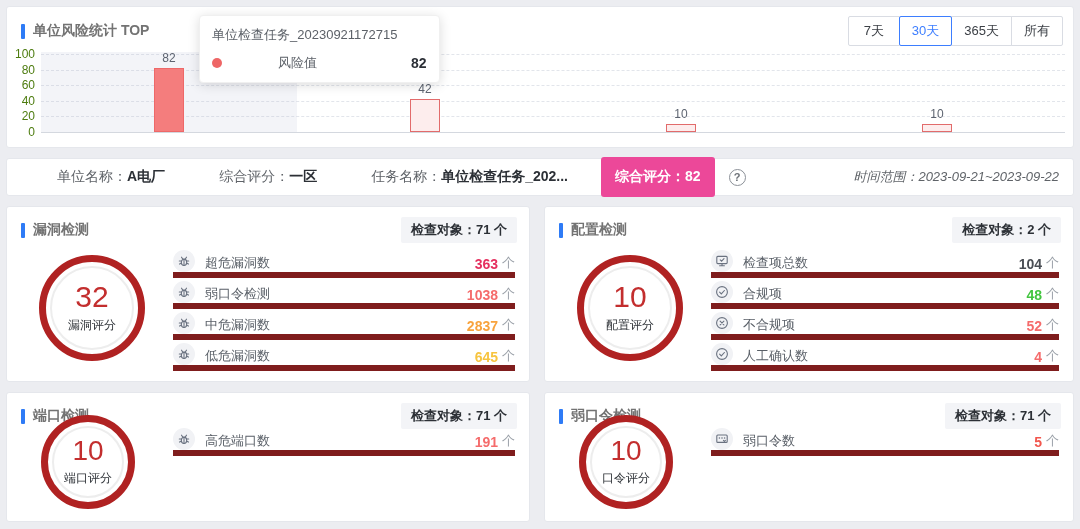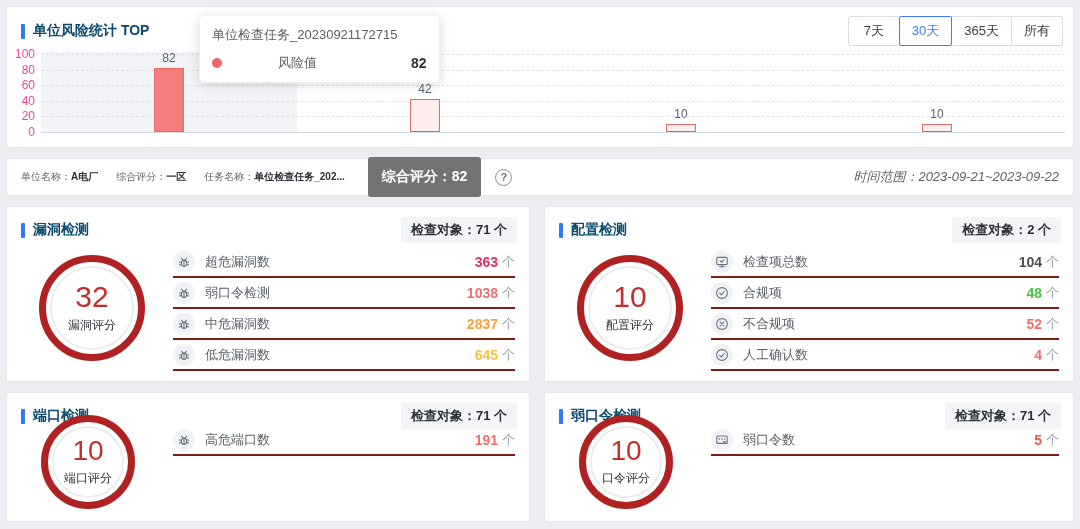--- a/index.html
+++ b/index.html
@@ -10,41 +10,41 @@
     color: #333;
     position: relative;
     overflow: hidden;
   }
   .card {
     position: absolute;
     background: #fff;
     border: 1px solid #e5e7ec;
     border-radius: 3px;
   }
-  .sec-title { display: flex; align-items: center; gap: 8px; font-size: 14px; font-weight: bold; color: #0c4a6e; }
+  .sec-title { display: flex; align-items: center; gap: 8px; font-size: 14px; font-weight: bold; color: #737373; }
   .accent { width: 4px; height: 15px; background: #2e7bf6; border-radius: 1px; flex: 0 0 4px; }
 
   
   #chart-card { left: 6px; top: 6px; width: 1068px; height: 142px; }
   #chart-card .sec-title { position: absolute; left: 14px; top: 15px; }
   .range-group { position: absolute; right: 10px; top: 9px; display: flex; border-radius: 10px; }
   .range-btn {
     min-width: 52px; padding: 5px 12px; font-size: 13px; color: #3c4046;
     background: #fff; border: 1px solid #d9dce3; margin-left: -1px; text-align: center; cursor: pointer;
   }
   .range-btn:first-child { margin-left: 0; border-radius: 2px 0 0 2px; }
   .range-btn:last-child { border-radius: 0 2px 2px 0; }
   .range-btn.selected { color: #3d7eff; border-color: #3d7eff; position: relative; z-index: 2; border-radius: 2px; }
 
   .plot { position: absolute; left: 34px; top: 47px; width: 1024px; height: 78px; }
   .gridline { position: absolute; left: 0; right: 0; height: 0; border-top: 1px dashed #e2e5eb; }
   .gridline.zero { border-top: 1px solid #d4d8df; }
   .ytick {
     position: absolute; left: -32px; width: 26px; text-align: right;
-    font-size: 12px; color: #ec4899; transform: translateY(-7px);
+    font-size: 12px; color: #4d7c0f; transform: translateY(-7px);
   }
   .hover-band { position: absolute; left: 0; top: -2px; bottom: 0; width: 25%; background: rgba(186,196,214,.18); }
   .bar-wrap {
     position: absolute; bottom: 0; transform: translateX(-50%);
     display: flex; flex-direction: column; align-items: center;
   }
   .bar-label { font-size: 12px; color: #5d6470; margin-bottom: 3px; }
   .bar { width: 30px; }
   .bar-solid { background: #f47d7d; border: 1px solid #ee6868; }
   .bar-outline { background: #fdeded; border: 1px solid #e26b6b; }
@@ -59,25 +59,25 @@
   .dot { width: 10px; height: 10px; border-radius: 50%; background: #ee6666; margin-right: 8px; flex: 0 0 10px; }
   .tooltip-series { font-size: 13px; color: #5c6168; }
   .tooltip-value { margin-left: auto; padding-left: 46px; font-size: 14px; font-weight: bold; color: #2b2f36; }
 
   
   #info-bar {
     position: absolute; left: 6px; top: 158px; width: 1068px; height: 38px;
     background: #fff; border: 1px solid #e5e7ec; border-radius: 3px;
     display: flex; align-items: center; padding: 0 14px;
   }
-  .field { font-size: 10px; color: #5f6368; margin-right: 18px; white-space: nowrap; }
+  .field { font-size: 14px; color: #5f6368; margin-right: 18px; white-space: nowrap; margin-left: 36px; }
   .field b { color: #2c3036; }
   .score-badge {
-    background: #737373; color: #fff; font-size: 14px; font-weight: bold;
-    padding: 11px 14px; border-radius: 3px; margin-left: 5px; white-space: nowrap;
+    background: #ec4899; color: #fff; font-size: 14px; font-weight: bold;
+    padding: 11px 14px; border-radius: 3px; margin-left: 15px; white-space: nowrap;
   }
   .help-icon {
     width: 17px; height: 17px; border: 1.5px solid #8b9097; border-radius: 50%;
     color: #6c7177; font-size: 11px; font-weight: bold;
     display: flex; align-items: center; justify-content: center; margin-left: 14px; cursor: pointer; flex: 0 0 17px;
   }
   .time-range { margin-left: auto; font-size: 13px; color: #5f6368; white-space: nowrap; font-style: italic; }
 
   
   #card-vuln   { left: 6px;   top: 206px; width: 524px; height: 176px; }
@@ -98,21 +98,21 @@
     display: flex; flex-direction: column; align-items: center; justify-content: center;
   }
   .tall .score-circle { width: 106px; height: 106px; left: 32px; top: 48px; }
   .short .score-circle { width: 94px; height: 94px; left: 34px; top: 22px; }
   .score-num { font-size: 30px; color: #c32e2e; line-height: 1; }
   .short .score-num { font-size: 28px; }
   .score-label { font-size: 12px; color: #2f3338; margin-top: 5px; }
 
   .rows { position: absolute; left: 166px; right: 14px; top: 40px; }
   .short .rows { top: 32px; }
-  .row { height: 31px; display: flex; align-items: center; border-bottom: 2px solid #7f1d1d; }
+  .row { height: 31px; display: flex; align-items: flex-end; border-bottom: 6px solid #7f1d1d; }
   .row-icon {
     width: 22px; height: 22px; border-radius: 50%; background: #f1f2f5; color: #6a7280;
     display: flex; align-items: center; justify-content: center; margin-right: 10px; flex: 0 0 22px;
   }
   .row-icon svg { display: block; }
   .row-label { font-size: 13px; color: #5a6068; }
   .row-value { margin-left: auto; font-size: 14px; font-weight: bold; }
   .row-unit { font-size: 13px; color: #9aa0a8; margin-left: 4px; font-weight: normal; }
 </style>
 </head>

